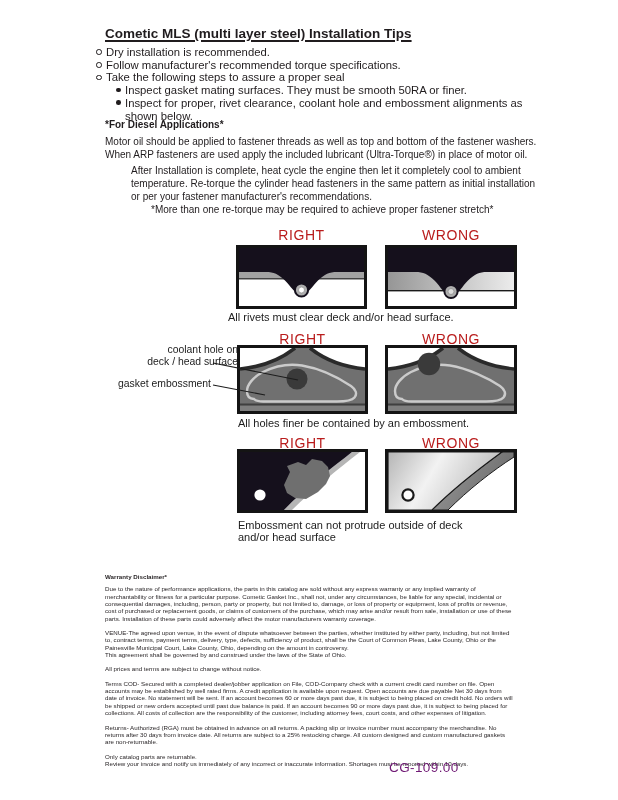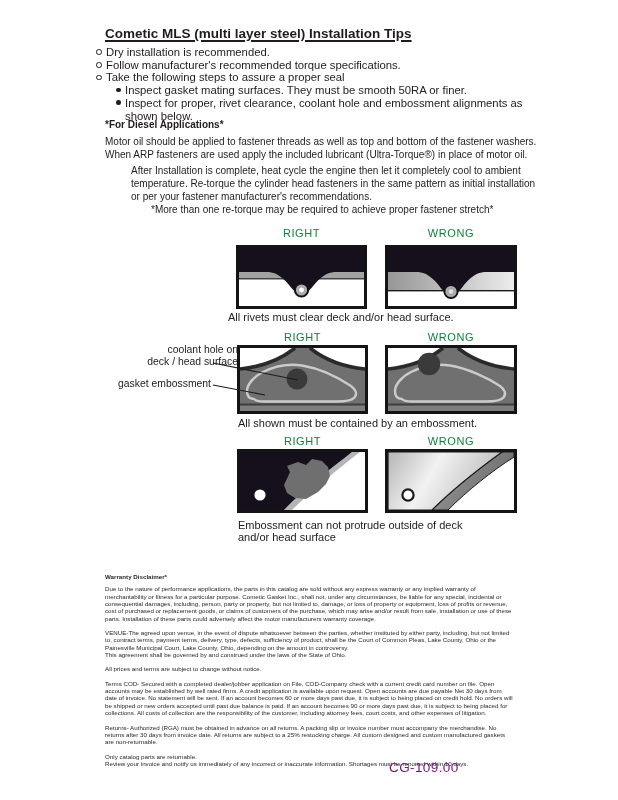--- a/index.html
+++ b/index.html
@@ -17,21 +17,21 @@
                border:1px solid #201c1e;border-radius:50%;}
   .tip.sub{margin-left:20px;padding-left:9px;}
   .tip.sub::before{width:4.6px;height:4.6px;border:none;background:#201c1e;top:3.6px;}
 
   .body-text{font-size:10px;line-height:13px;}
   .diesel-h{left:105px;top:119px;font-size:10px;font-weight:bold;}
   .p1{left:105px;top:135px;width:460px;}
   .p2{left:105px;top:164px;width:460px;margin-left:26px;}
   .p3{left:105px;top:203px;width:460px;margin-left:46px;}
 
-  .dg-label{font-size:11px;letter-spacing:.6px;text-align:center;color:#15803d;}
+  .dg-label{font-size:14px;letter-spacing:.6px;text-align:center;color:#b91c1c;}
   .panel{position:absolute;border:3px solid #141414;background:#fff;}
   .panel svg{display:block;}
   .caption{font-size:11px;line-height:12px;color:#1c1c1c;}
 
   .callout{font-size:10.4px;line-height:11.6px;text-align:right;color:#1c1c1c;}
 
   .fine{left:105px;top:573px;width:410px;font-size:6.2px;line-height:7.35px;color:#2a2628;}
   .fine p{margin:0 0 7px 0;}
   .fine .fh{margin:0 0 5px 0;font-weight:bold;}
 
@@ -125,21 +125,21 @@
       <rect x="0" y="55.5" width="126" height="2.2" fill="#3f3f3f"></rect>
       <rect x="0" y="57.7" width="126" height="5.3" fill="#7e7e7e"></rect>
     </svg>
   </div>
 
   <svg class="abs" style="left:205px;top:355px;pointer-events:none;z-index:5;" width="100" height="45" viewBox="0 0 100 45">
     <line x1="8" y1="8" x2="93" y2="25" stroke="#1c1c1c" stroke-width="1.1"></line>
     <line x1="8" y1="30" x2="60" y2="40" stroke="#1c1c1c" stroke-width="1.1"></line>
   </svg>
 
-  <div class="abs caption" style="left:238px;top:417px;">All shown must be contained by an embossment.</div>
+  <div class="abs caption" style="left:238px;top:417px;">All holes finer be contained by an embossment.</div>
 
   <div class="abs dg-label" style="left:237px;top:435px;width:131px;">RIGHT</div>
   <div class="abs dg-label" style="left:385px;top:435px;width:132px;">WRONG</div>
 
   <div class="panel" style="left:237px;top:449px;">
     <svg width="125" height="58" viewBox="0 0 125 58">
       <rect x="0" y="0" width="125" height="58" fill="#ffffff"></rect>
       <path d="M44,58 C66,35 92,16 112,0 L120,0 C98,17 72,38 52,58 Z" fill="#b5b5b5"></path>
       <path d="M0,0 H112 C92,16 66,35 44,58 H0 Z" fill="#15101c"></path>
       <path d="M44,33 L50,20 L47,14 L58,10 L66,13 L72,7 L82,9 L88,15 L90,24 L86,32 L78,40 L66,47 L55,46 L47,41 Z" fill="#6f6f6f"></path>

